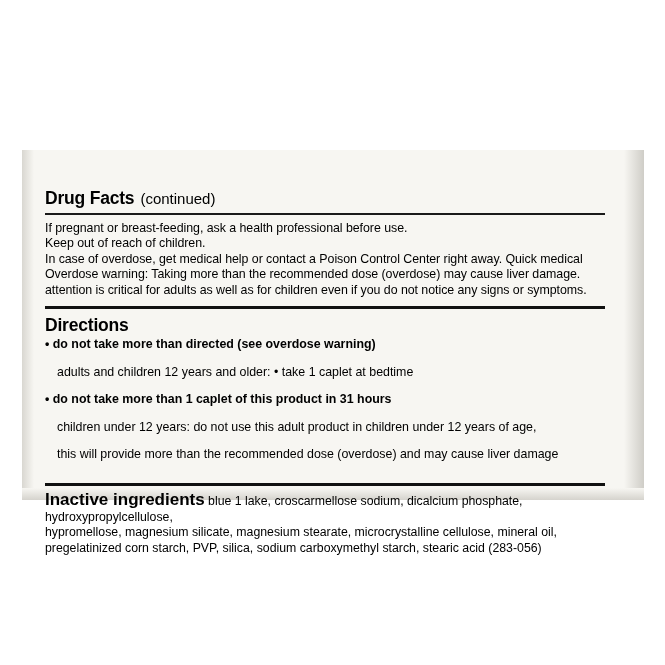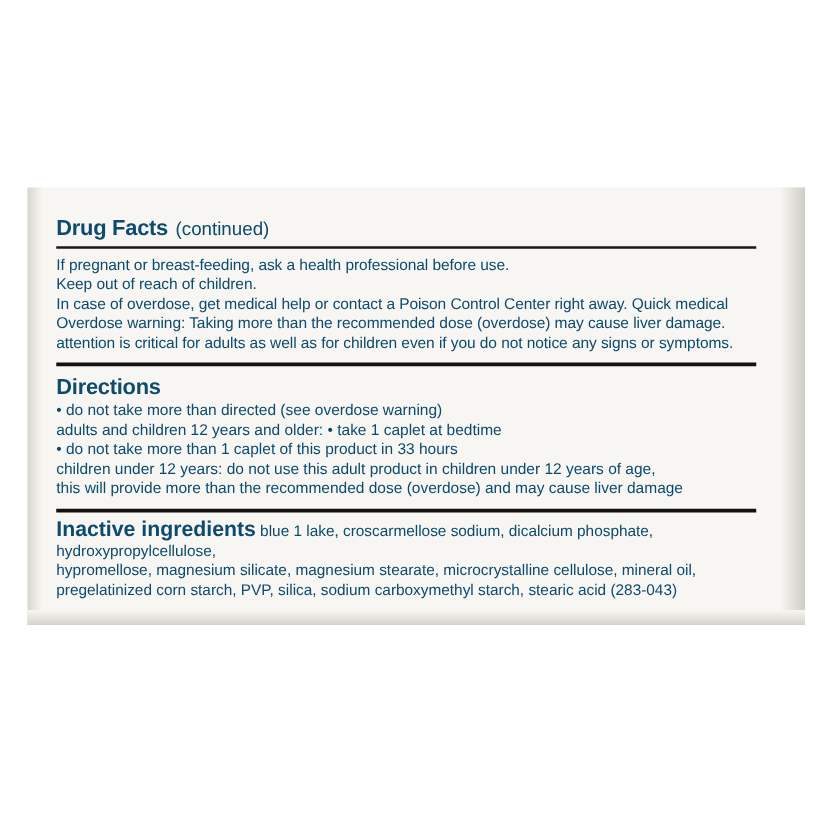--- a/index.html
+++ b/index.html
@@ -50,23 +50,23 @@
     position: absolute;
     left: 22px;
     top: 488px;
     width: 622px;
     height: 12px;
     background: linear-gradient(to top, #d5d3cd, #f7f6f2);
   }
   .content {
     position: absolute;
     left: 45px;
-    top: 172px;
+    top: 188px;
     width: 560px;
-    color: #0c4a6e;
+    color: #000000;
   }
   .rule {
     height: 2px;
     background: #1a1a1a;
     margin: 4px 0 5px 0;
   }
   .rule.heavy {
     height: 3px;
     background: #111111;
   }
@@ -93,27 +93,27 @@
     line-height: 15.4px;
     margin: 0;
     letter-spacing: -0.05px;
   }
   .b {
     font-weight: normal;
   }
   .bullet-line {
     font-size: 12.4px;
     line-height: 15.6px;
-    font-weight: normal;
+    font-weight: bold;
     margin: 0;
   }
   .sub-line {
     font-size: 12.4px;
     line-height: 15.6px;
-    margin: 0;
+    margin: 12px;
   }
   .block {
     padding: 1px 0 4px 0;
   }
   .inactive-body {
     font-size: 12.3px;
     line-height: 15.6px;
     margin: 0;
   }
   .inline-title {
@@ -147,26 +147,26 @@
       <p class="para">attention is critical for adults as well as for children even if you do not notice any signs or symptoms.</p>
     </div>
     <div class="rule heavy"></div>
 
     <div class="block">
       <div class="title-row">
         <span class="section-title italic">Directions</span>
       </div>
       <p class="bullet-line">• do not take more than directed (see overdose warning)</p>
       <p class="sub-line"><span class="b">adults and children 12 years and older:</span><span> • take 1 caplet at bedtime</span></p>
-      <p class="bullet-line">• do not take more than 1 caplet of this product in 33 hours</p>
+      <p class="bullet-line">• do not take more than 1 caplet of this product in 31 hours</p>
       <p class="sub-line"><span class="b">children under 12 years:</span><span> do not use this adult product in children under 12 years of age,</span></p>
       <p class="sub-line">this will provide more than the recommended dose (overdose) and may cause liver damage</p>
     </div>
     <div class="rule heavy"></div>
 
     <div class="block">
       <p class="inactive-body"><span class="inline-title">Inactive ingredients</span>&nbsp;<span>blue 1 lake, croscarmellose sodium, dicalcium phosphate, hydroxypropylcellulose,</span></p>
       <p class="inactive-body">hypromellose, magnesium silicate, magnesium stearate, microcrystalline cellulose, mineral oil,</p>
-      <p class="inactive-body">pregelatinized corn starch, PVP, silica, sodium carboxymethyl starch, stearic acid (283-043)</p>
+      <p class="inactive-body">pregelatinized corn starch, PVP, silica, sodium carboxymethyl starch, stearic acid (283-056)</p>
     </div>
 
   </div>
 </div>
 
 </body></html>

